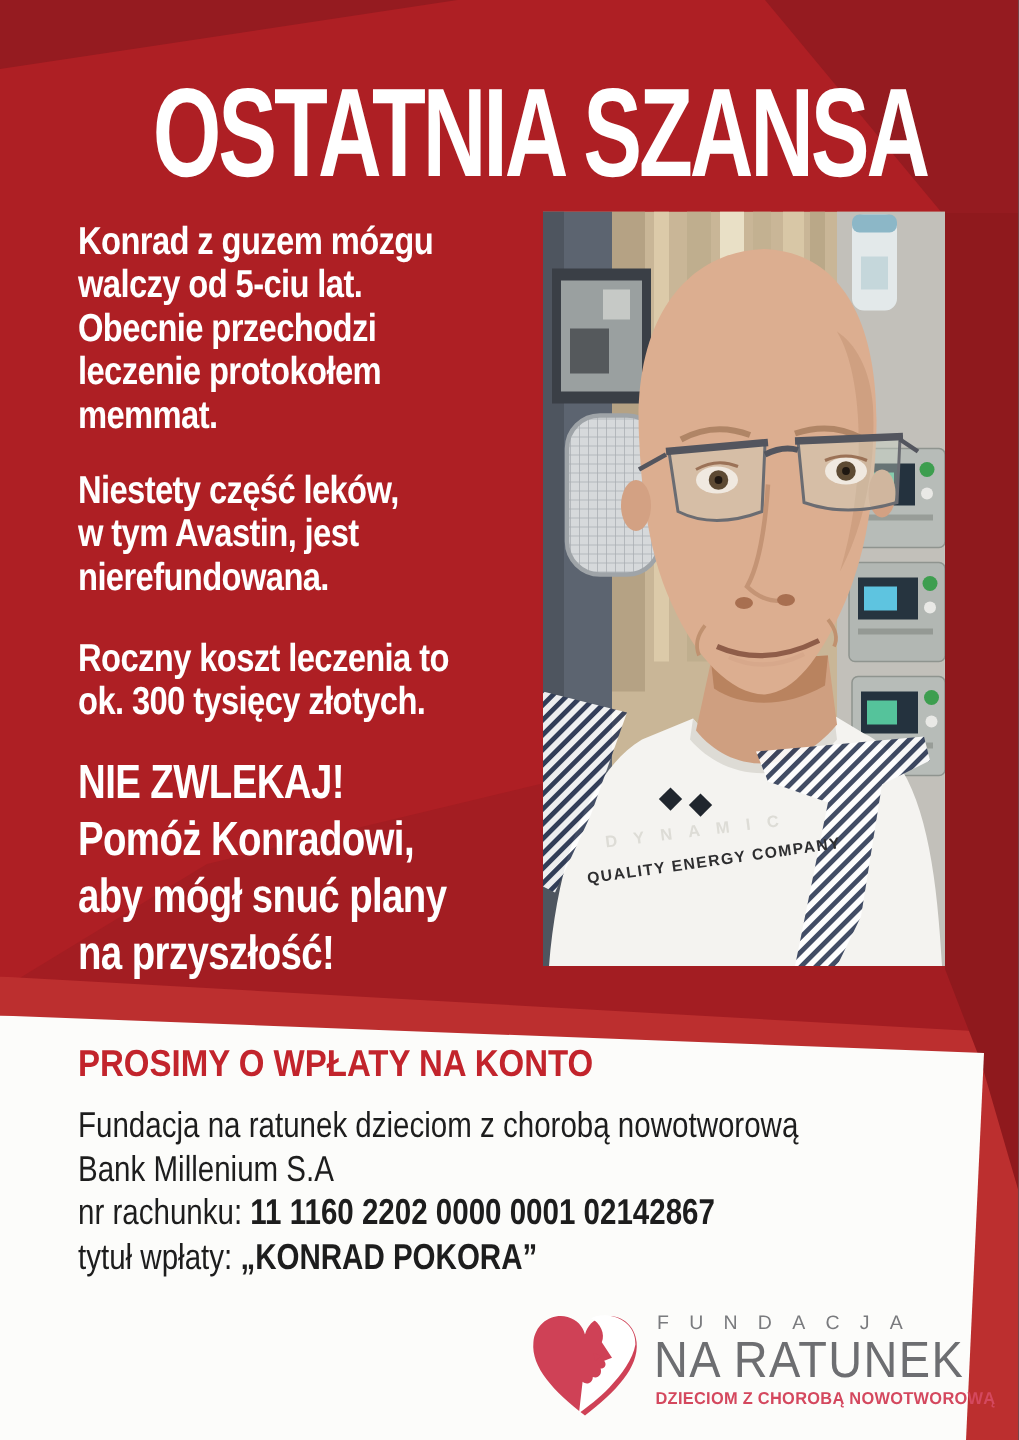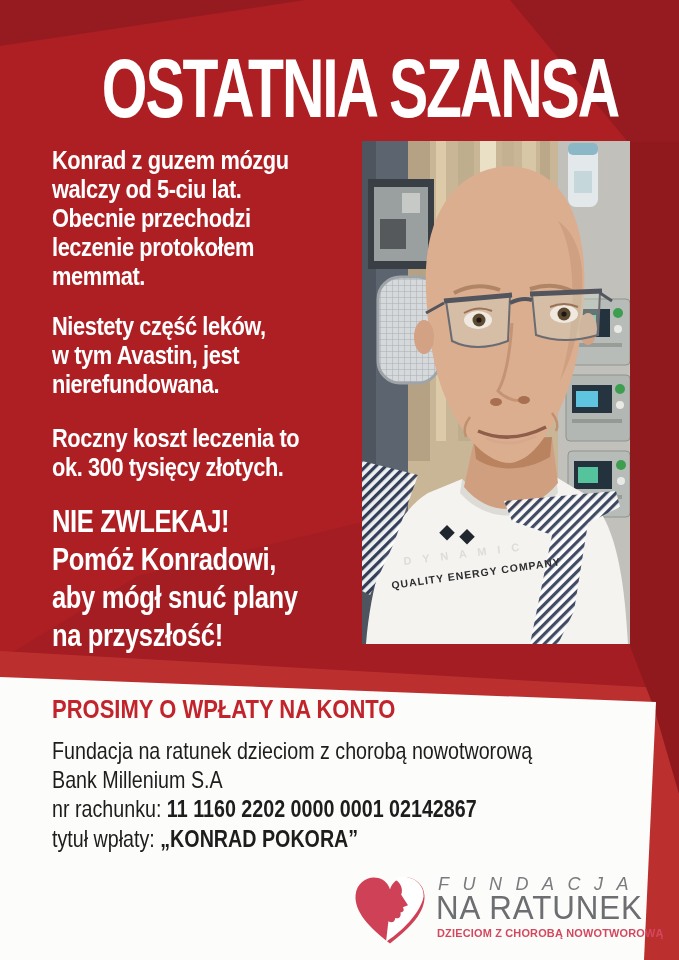--- a/index.html
+++ b/index.html
@@ -44,22 +44,22 @@
   }
   .dl-org{top:736px;}
   .dl-bank{top:765px;}
   .dl-acct{top:794px;}
   .dl-title{top:824px;}
   .donate-line b{font-weight:bold;letter-spacing:0;}
 
   .logo{position:absolute;left:350px;top:868px;width:300px;height:84px;}
   .logo-heart{position:absolute;left:0;top:2px;}
   .logo-word-top{
-    position:absolute;left:88px;top:6px;color:#7a7b7e;font-size:18px;
-    letter-spacing:13.5px;white-space:nowrap;font-style:italic;
+    position:absolute;left:88px;top:6px;color:#7a7b7e;font-size:13px;
+    letter-spacing:13.5px;white-space:nowrap;
   }
   .logo-word-main{
     position:absolute;left:86px;top:20px;color:#6d6e71;font-size:34px;
     letter-spacing:1px;white-space:nowrap;transform-origin:0 0;transform:scaleX(0.92);
   }
   .logo-word-sub{
     position:absolute;left:87px;top:59px;color:#d4485e;font-size:11.5px;font-weight:bold;
     letter-spacing:0.2px;white-space:nowrap;transform-origin:0 0;transform:scaleX(0.95);
   }
 </style>

